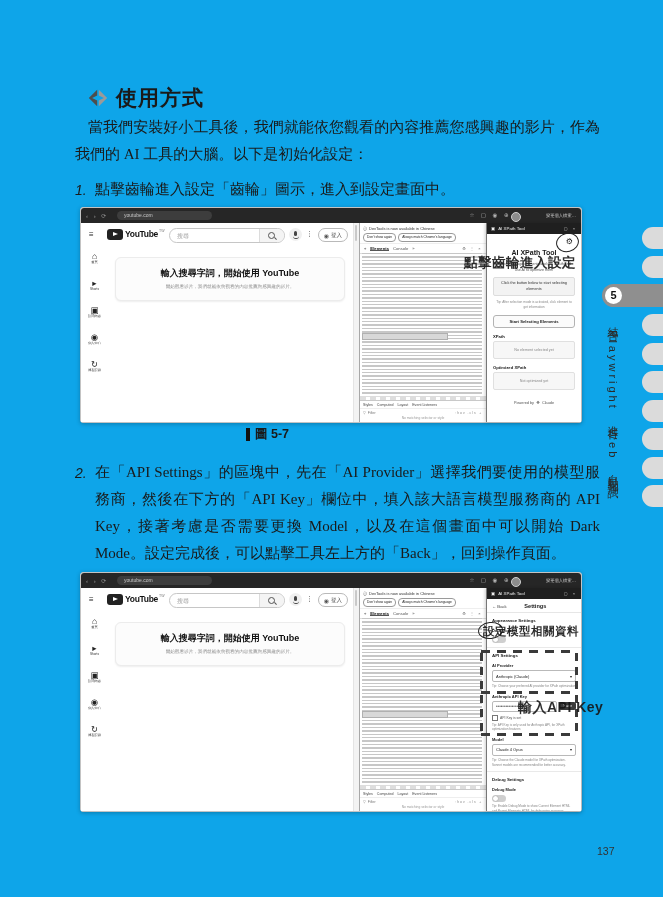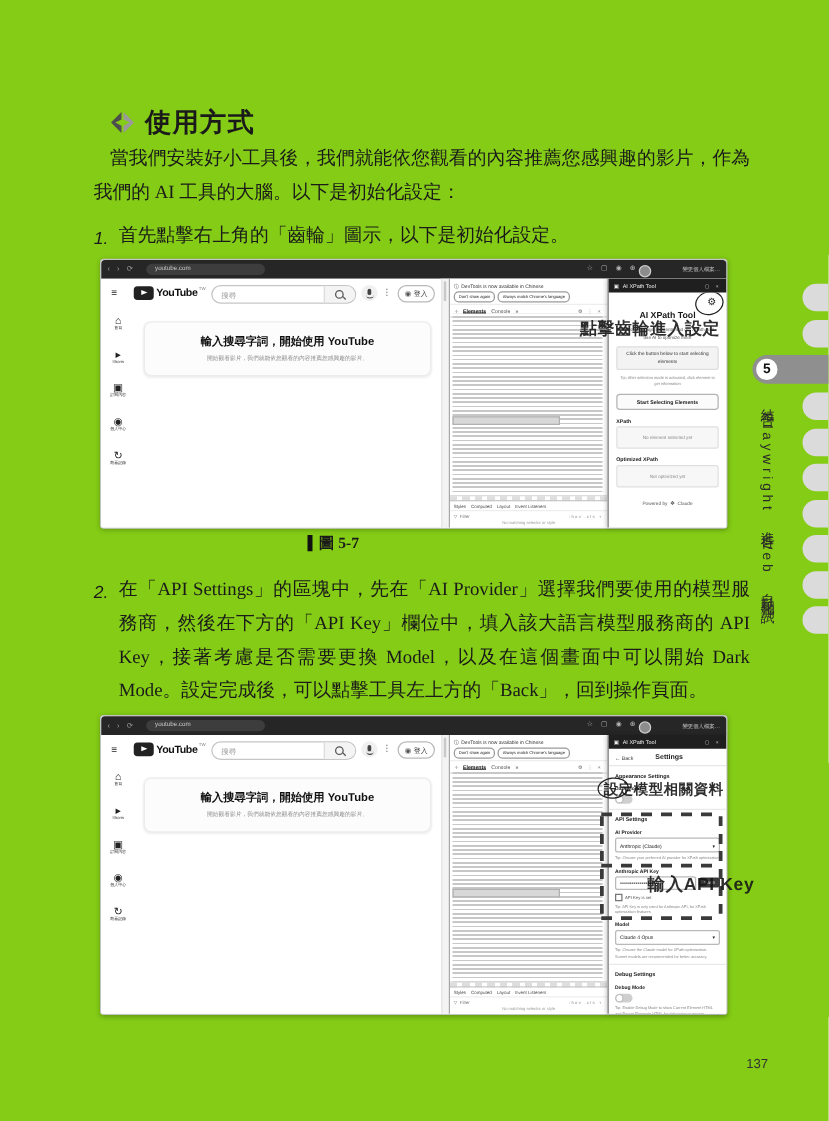--- a/index.html
+++ b/index.html
@@ -1,28 +1,28 @@
 <!DOCTYPE html>
 <html><head>
 <meta charset="utf-8">
 <style>
   html,body{margin:0;padding:0;background:#ffffff;}
-  .page{position:relative;width:663px;height:897px;background:#84cc16;overflow:hidden;
+  .page{position:relative;width:663px;height:897px;background:#0ea5e9;overflow:hidden;
         font-family:"Liberation Serif","DejaVu Serif",serif;color:#1a1a1a;}
 
   
   .heading{position:absolute;left:88px;top:84px;display:flex;align-items:center;gap:8px;}
   .heading h1{margin:0;font-size:21px;font-weight:bold;font-family:"Liberation Sans","DejaVu Sans",sans-serif;letter-spacing:1px;}
   .intro{position:absolute;left:75px;top:114px;width:525px;font-size:15px;line-height:27px;text-indent:13px;text-align:justify;margin:0;}
   .step{position:absolute;left:75px;display:flex;font-size:15px;line-height:27px;}
   .step .num{font-style:italic;font-family:"Liberation Sans","DejaVu Sans",sans-serif;width:20px;flex:none;font-size:14px;padding-top:1px;}
   .step .txt{text-align:justify;}
   #step1{top:176px;width:520px;}
   #step2{top:459px;width:525px;}
-  .caption{position:absolute;left:246px;font-family:Liberation Serif, serif;font-weight:bold;font-size:12.5px;display:flex;align-items:center;}
+  .caption{position:absolute;left:246px;font-family:Liberation Sans, sans-serif;font-weight:bold;font-size:12.5px;display:flex;align-items:center;}
   .caption .bar{width:4px;height:13px;background:#111;margin-right:5px;}
   .caption .figlabel{margin-right:12px;}
   #caption1{top:426px;} #caption2{top:811px;}
   .pagenum{position:absolute;left:597px;top:845px;font-size:10.5px;font-family:"Liberation Sans","DejaVu Sans",sans-serif;color:#333;}
 
   
   .side-tab{position:absolute;right:0;width:21px;height:22px;background:#dbdbdb;border-radius:11px 0 0 11px;}
   .chapter-tab{position:absolute;right:0;top:284px;width:61px;height:23px;background:#8f8f8f;border-radius:12px 0 0 12px;}
   .chapter-tab .circ{position:absolute;left:3px;top:3px;width:17px;height:17px;background:#fff;border-radius:50%;
         font-family:"Liberation Sans","DejaVu Sans",sans-serif;font-weight:bold;font-size:11px;color:#111;text-align:center;line-height:17px;}
@@ -143,21 +143,21 @@
       <polygon points="11,2 1,12 11,22 11,15 5,12 11,9" fill="#4d4d4d"></polygon>
       <polygon points="13,2 23,12 13,22 13,15 19,12 13,9" fill="#9a9a9a"></polygon>
     </svg>
     <h1>使用方式</h1>
   </div>
 
   <p class="intro">當我們安裝好小工具後，我們就能依您觀看的內容推薦您感興趣的影片，作為我們的 AI 工具的大腦。以下是初始化設定：</p>
 
   <div class="step" id="step1">
     <span class="num">1.</span>
-    <span class="txt">首先點擊右上角的「齒輪」圖示，以下是初始化設定。</span>
+    <span class="txt">點擊齒輪進入設定「齒輪」圖示，進入到設定畫面中。</span>
   </div>
 
   <div class="shot" id="shot1">
     <div class="chrome">
       <span class="nav-dots">‹ › ⟳</span>
       <span class="url-pill">youtube.com</span>
       <span class="chrome-icons">☆ ▢ ◉ ⊕</span>
       <span class="chrome-profile"></span>
       <span class="chrome-text">變更個人檔案…</span>
     </div>

